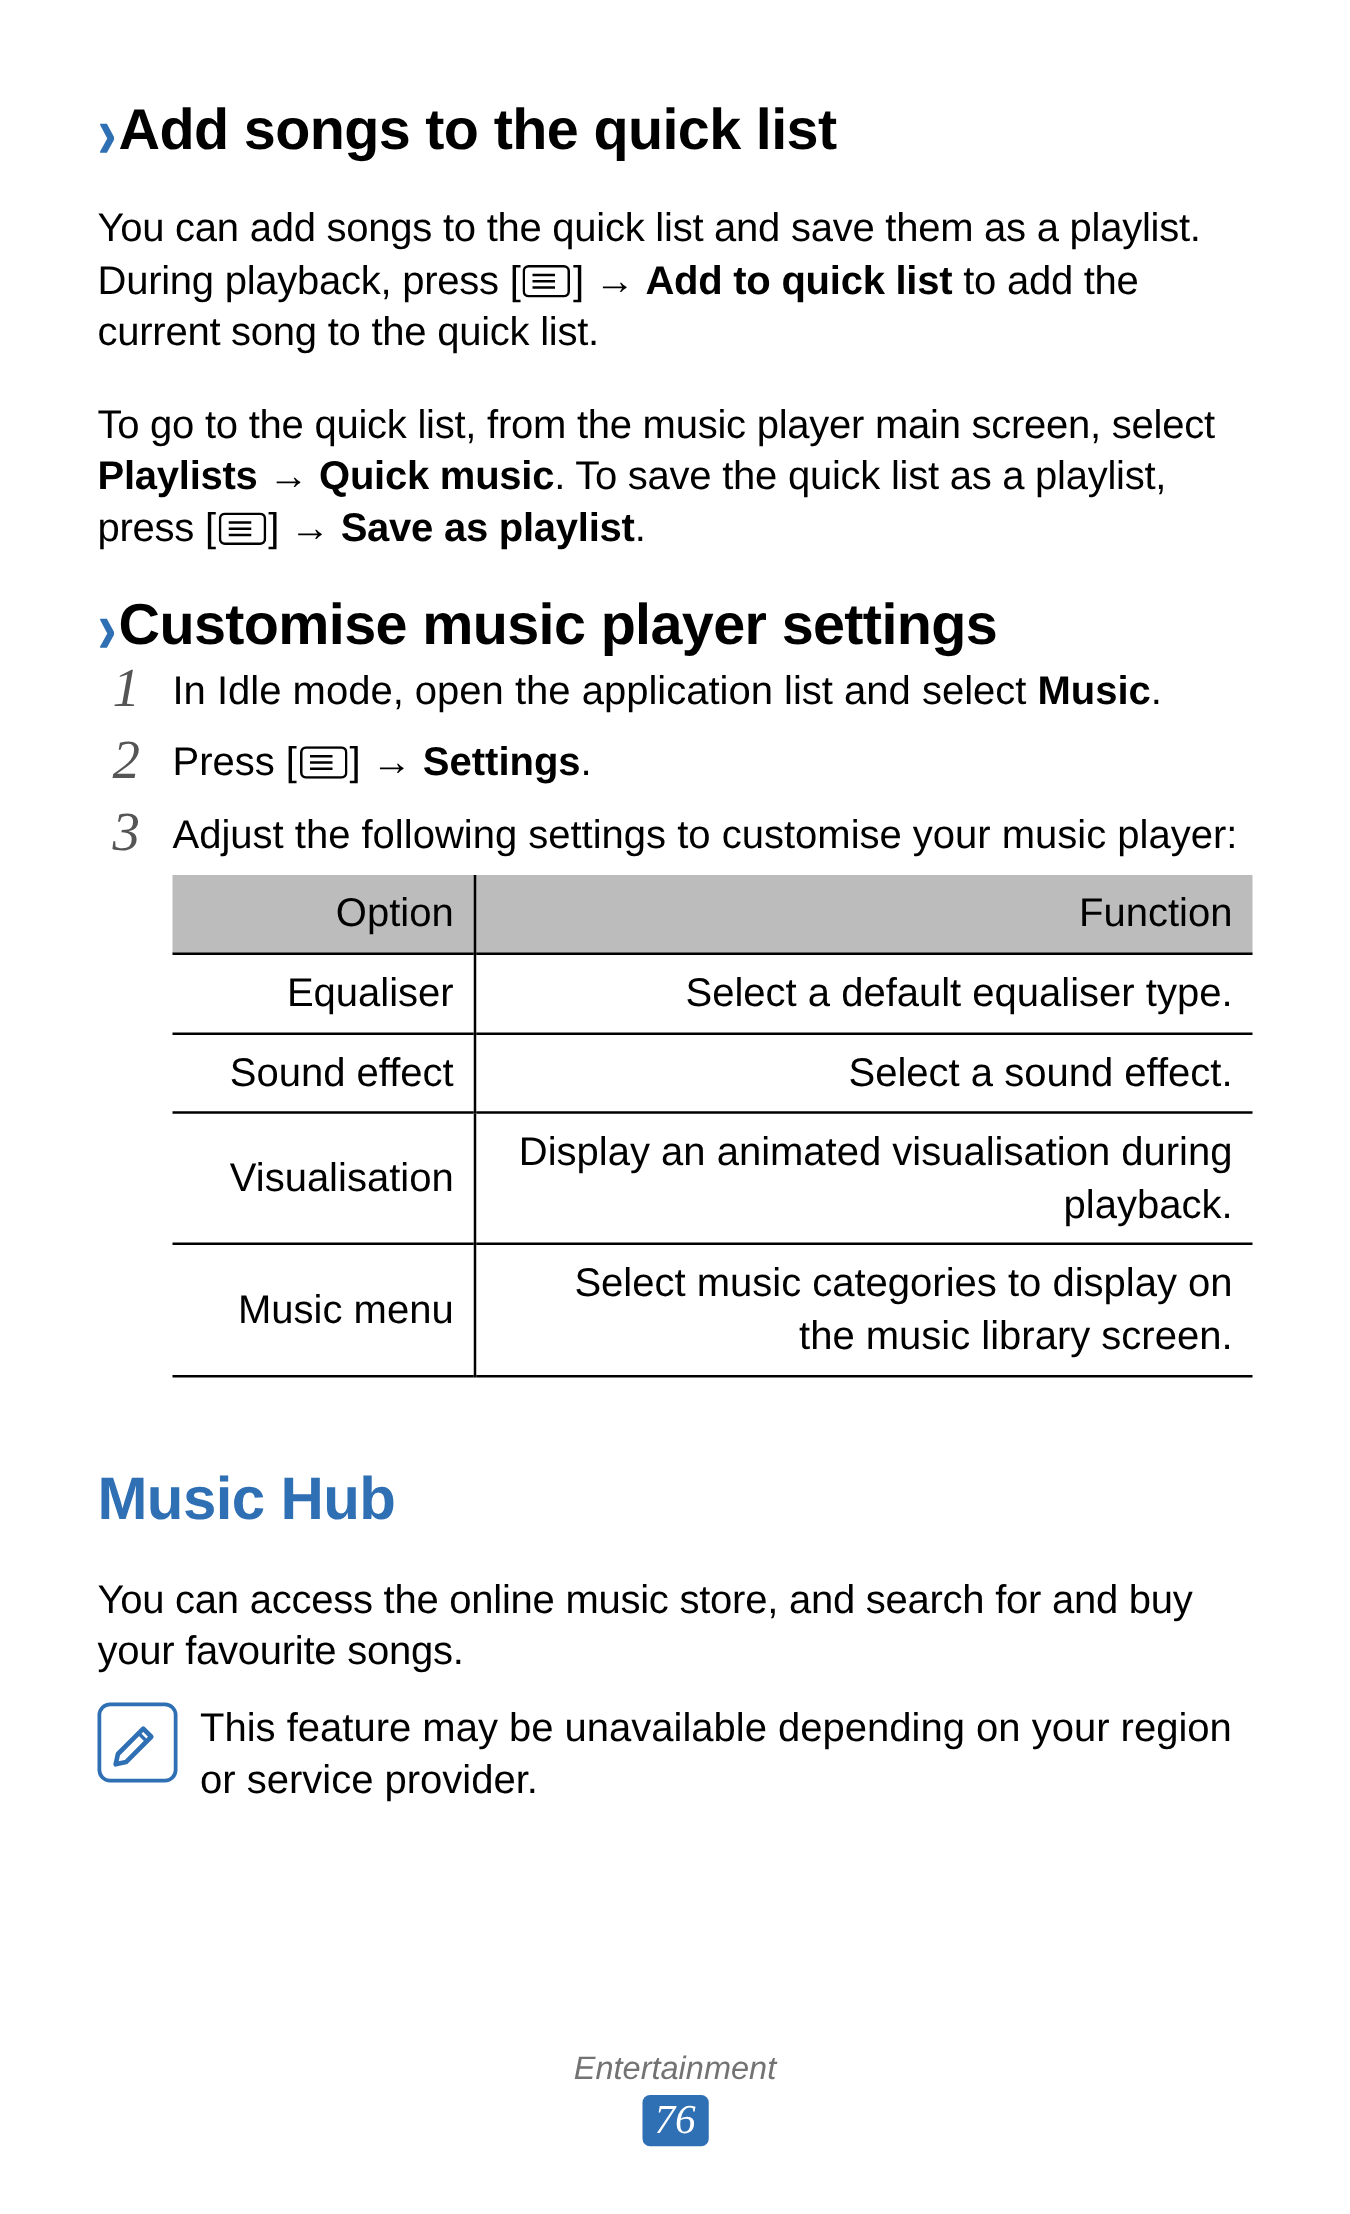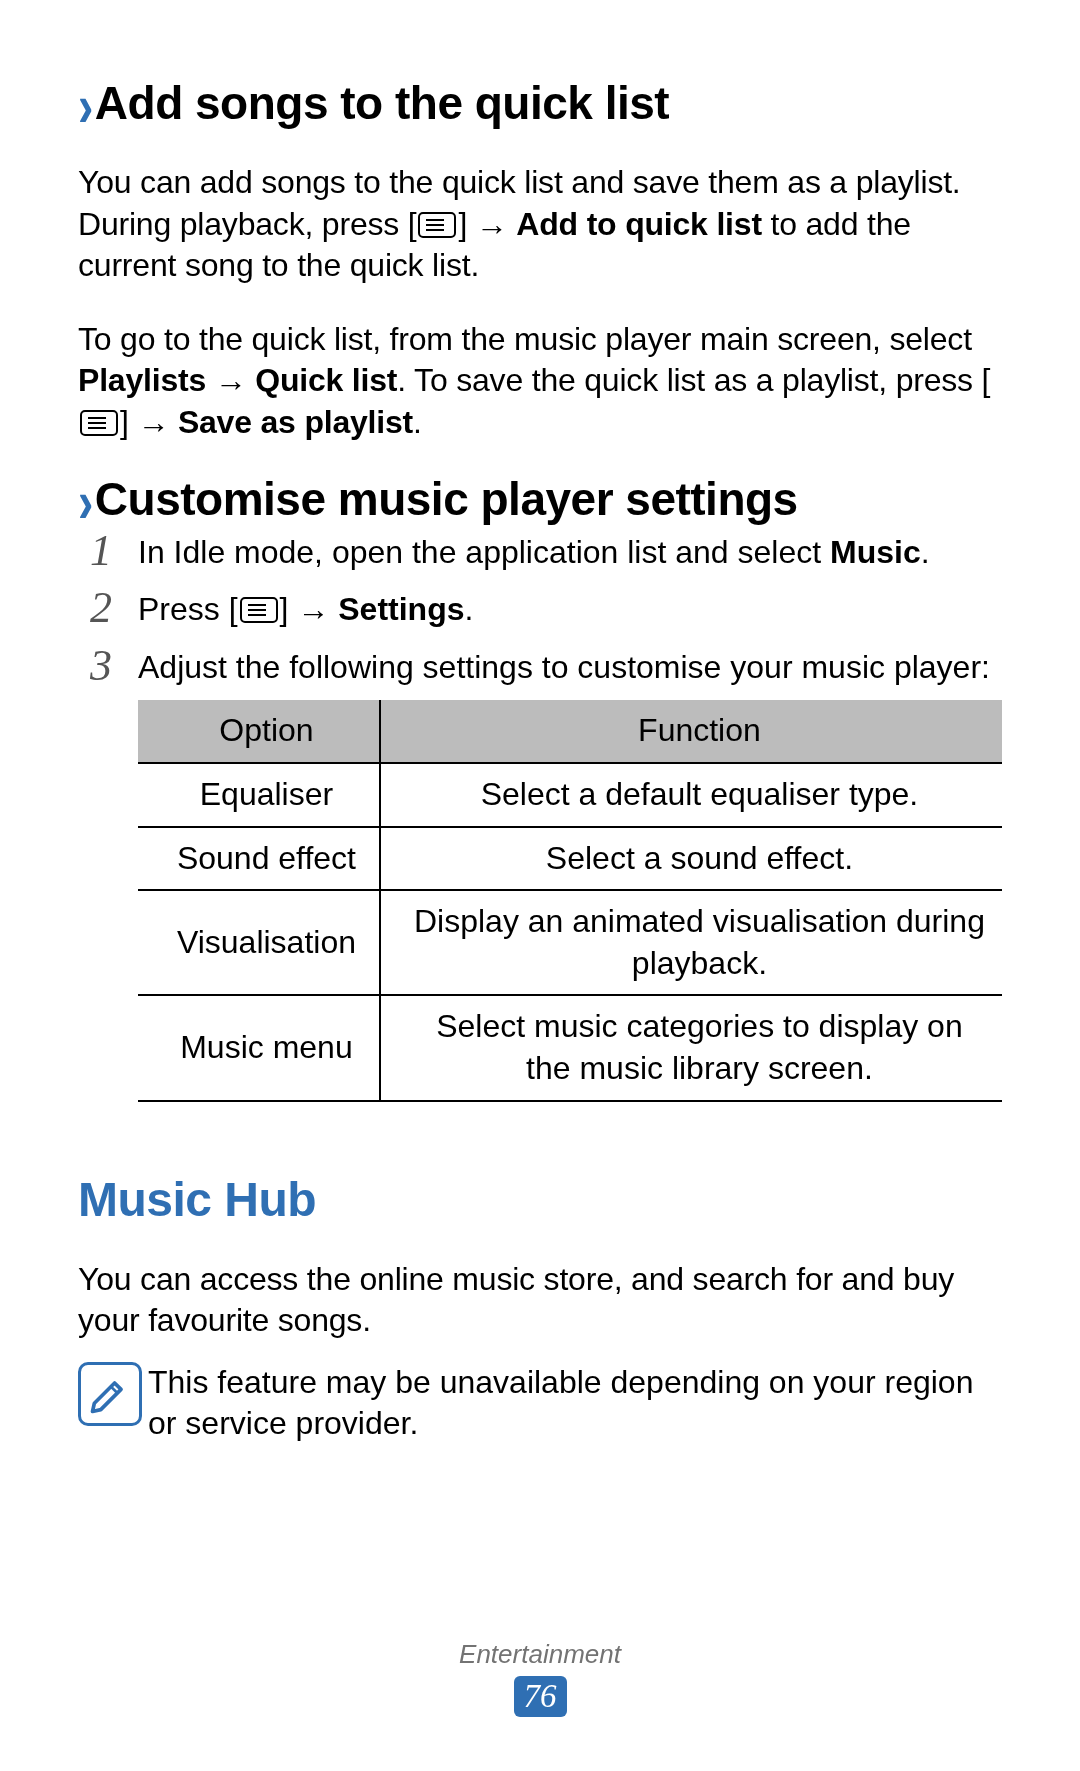--- a/index.html
+++ b/index.html
@@ -67,21 +67,21 @@
     width: 46px;
     text-align: center;
   }
   table.opts {
     border-collapse: collapse;
     width: 100%;
     margin-top: 12px;
     font-size: 32px;
   }
   table.opts th, table.opts td {
-    text-align: center;
+    text-align: right;
     font-weight: 400;
     padding: 10px 16px 10px 32px;
     vertical-align: middle;
     line-height: 1.3;
   }
   table.opts thead th {
     background: #bcbcbc;
   }
   table.opts tr { border-bottom: 2px solid #000; }
   table.opts col.c1 { width: 28%; }
@@ -89,21 +89,21 @@
   .big-h {
     color: #2f6fb3;
     font-size: 48px;
     font-weight: 700;
     margin-top: 70px;
     letter-spacing: -0.5px;
   }
   .note {
     display: flex;
     align-items: flex-start;
-    gap: 6px;
+    gap: 18px;
     margin-top: 14px;
     justify-content: center;
   }
   .note-icon {
     flex: 0 0 64px;
     width: 64px; height: 64px;
     border: 3px solid #2f6fb3;
     border-radius: 10px;
     position: relative;
     background: #fff;
@@ -147,21 +147,21 @@
   <p class="body-text para">
     <span>You can add songs to the quick list and save them as a playlist. During playback, press [</span><span class="menu-icon"><svg viewBox="0 0 38 26">
           <rect x="1" y="1" width="36" height="24" rx="4" fill="none" stroke="#000" stroke-width="2"></rect>
           <line x1="8" y1="8" x2="26" y2="8" stroke="#000" stroke-width="2"></line>
           <line x1="8" y1="13" x2="26" y2="13" stroke="#000" stroke-width="2"></line>
           <line x1="8" y1="18" x2="26" y2="18" stroke="#000" stroke-width="2"></line>
         </svg></span><span>] → </span><span class="bold">Add to quick list</span><span> to add the current song to the quick list.</span>
   </p>
 
   <p class="body-text para">
-    <span>To go to the quick list, from the music player main screen, select </span><span class="bold">Playlists</span><span> → </span><span class="bold">Quick list</span><span>. To save the quick list as a playlist, press [</span><span class="menu-icon"><svg viewBox="0 0 38 26">
+    <span>To go to the quick list, from the music player main screen, select </span><span class="bold">Playlists</span><span> → </span><span class="bold">Quick music</span><span>. To save the quick list as a playlist, press [</span><span class="menu-icon"><svg viewBox="0 0 38 26">
           <rect x="1" y="1" width="36" height="24" rx="4" fill="none" stroke="#000" stroke-width="2"></rect>
           <line x1="8" y1="8" x2="26" y2="8" stroke="#000" stroke-width="2"></line>
           <line x1="8" y1="13" x2="26" y2="13" stroke="#000" stroke-width="2"></line>
           <line x1="8" y1="18" x2="26" y2="18" stroke="#000" stroke-width="2"></line>
         </svg></span><span>] → </span><span class="bold">Save as playlist</span><span>.</span>
   </p>
 
   <h3 class="section-h gap-top">
     <span class="chev">›</span><span>Customise music player settings</span>
   </h3>

